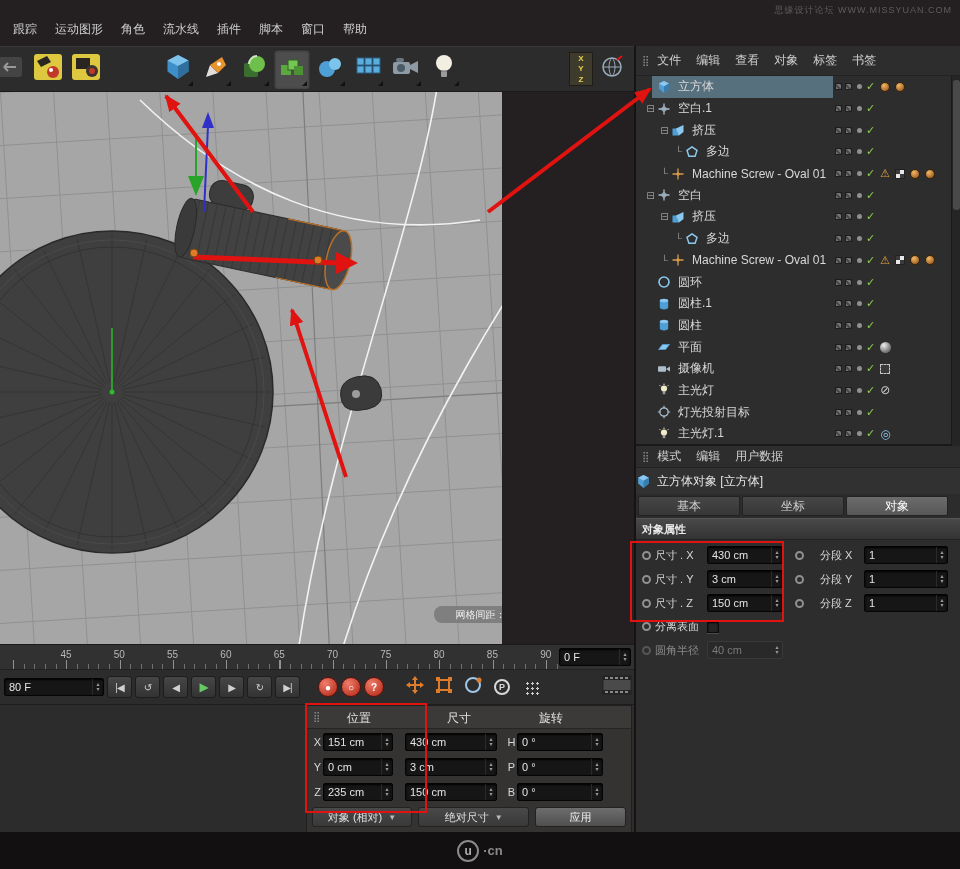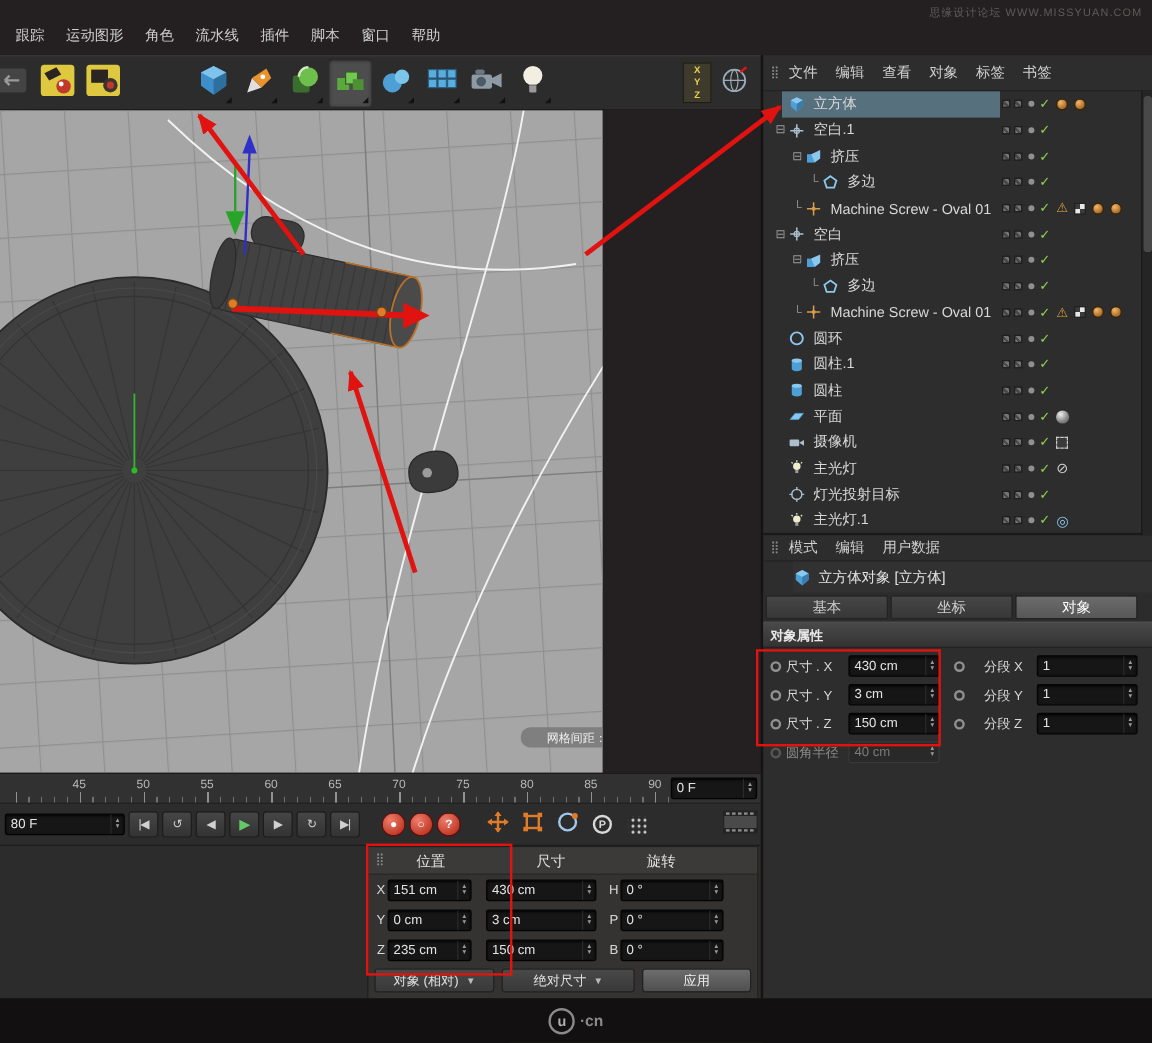--- a/index.html
+++ b/index.html
@@ -92,21 +92,21 @@
 .tag-checker{width:10px;height:10px;background:#777;background:conic-gradient(#e8e8e8 0 25%,#3a3a3a 25% 50%,#e8e8e8 50% 75%,#3a3a3a 75%);border:1px solid #222;}
 .tag-phong{width:11px;height:11px;border-radius:50%;background:radial-gradient(circle at 35% 30%,#f0f0f0,#8a8a8a 55%,#4a4a4a);}
 .tag-cam{width:10px;height:10px;border:1px dashed #c8c8c8;background:#3a3a3a;}
 .tag-noentry{color:#cfcfcf;font-size:12px;}
 .tag-target{color:#8ac6f0;font-size:12px;}
 .om-scrollbar{position:absolute;right:0;top:30px;width:9px;height:370px;background:#262525;border-left:1px solid #1b1a1a;}
 .om-scrollbar .thumb{position:absolute;left:1px;top:4px;width:7px;height:130px;background:#4a4949;border-radius:3px;}
 
 
 .am-menu{height:22px;display:flex;align-items:center;gap:1px;padding-left:6px;border-bottom:1px solid #232222;}
-.am-title{height:26px;display:flex;align-items:center;gap:6px;padding-left:0;font-size:12px;color:#e4e4e4;background:#323131;margin-left:25px;}
+.am-title{height:26px;display:flex;align-items:center;gap:6px;padding-left:0;font-size:12px;color:#e4e4e4;background:#323131;}
 .am-title .ti{width:15px;height:15px;display:inline-flex;}
 .am-title .ti svg{width:15px;height:15px;}
 .am-tabs{height:24px;display:flex;gap:2px;padding:2px 12px 2px 2px;background:#2d2c2c;}
 .am-tab{flex:1;display:flex;align-items:center;justify-content:center;font-size:12px;color:#cfcfcf;background:linear-gradient(#474646,#383737);border:1px solid #242323;border-radius:2px;}
 .am-tab.active{background:linear-gradient(#6d6c6c,#585757);color:#fff;}
 .am-section{height:22px;display:flex;align-items:center;padding-left:6px;font-size:11px;font-weight:bold;color:#e8e8e8;background:linear-gradient(#4a4949,#343333);border-top:1px solid #565555;border-bottom:1px solid #222;}
 .am-body{padding:3px 12px 0 4px;}
 .am-row{height:24px;display:flex;align-items:center;font-size:11px;color:#d8d8d8;}
 .am-row.h23{height:23px;}
 .adot{width:9px;height:9px;border-radius:50%;border:2px solid #909090;flex:none;margin:0 4px 0 2px;}
@@ -930,20 +930,25 @@
         <span class="adot" style="margin-left:12px"></span>
         <span class="aseg">分段 Z</span>
         <div class="fld w84">
             <span class="val">1</span>
             <span class="spin">
               <i>▴</i>
               <i>▾</i>
             </span>
           </div>
       </div>
+      <div class="am-row h23">
+        <span class="adot"></span>
+        <span class="alabel auto">分离表面</span>
+        <span class="chk"></span>
+      </div>
       <div class="am-row">
         <span class="adot dim"></span>
         <span class="alabel dim2">圆角半径</span>
         <div class="fld w76 dis">
             <span class="val">40 cm</span>
             <span class="spin">
               <i>▴</i>
               <i>▾</i>
             </span>
           </div>

